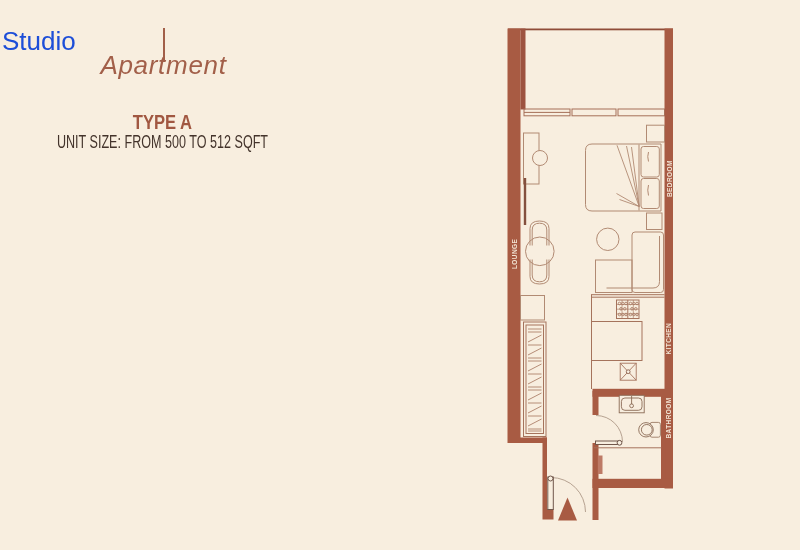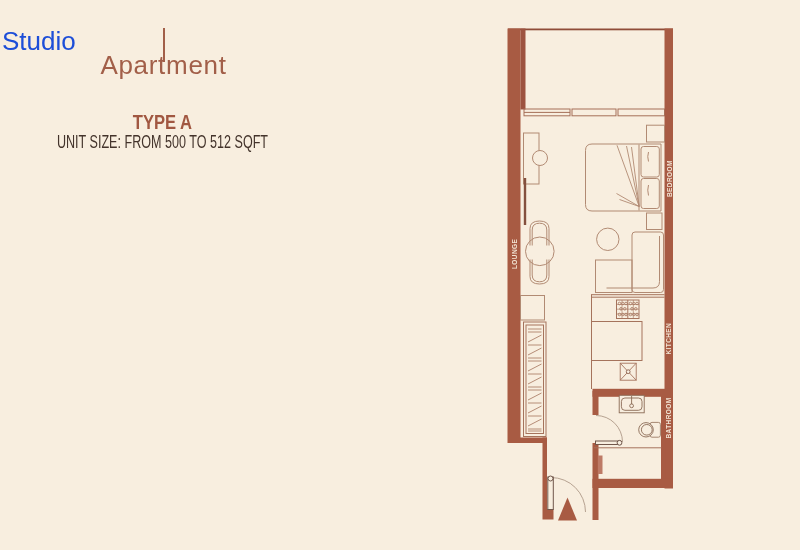--- a/index.html
+++ b/index.html
@@ -1,18 +1,18 @@
 <!DOCTYPE html>
 <html><head>
 <meta charset="utf-8">
 <style>
   html,body{margin:0;padding:0;}
   body{width:800px;height:550px;background:#f8eedf;font-family:"Liberation Sans", sans-serif;overflow:hidden;position:relative;}
   #l1{position:absolute;left:2px;top:26px;width:330px;text-align:left;font-size:26px;color:#1d4ed8;}
-  #l2{position:absolute;left:-1.5px;top:50px;width:330px;text-align:center;font-size:26px;letter-spacing:0.7px;color:#a25f49;}
+  #l2{position:absolute;left:-1.5px;top:50px;width:330px;text-align:center;font-size:26px;letter-spacing:0.7px;color:#a25f49;font-style:italic;}
   #typea{position:absolute;left:0;top:110.5px;width:325px;text-align:center;font-size:20px;font-weight:bold;color:#a15741;transform:scaleX(0.83);transform-origin:162px 0;}
   #unit{position:absolute;left:0;top:130.8px;width:325px;text-align:center;font-size:18.5px;color:#43332b;transform:scaleX(0.68);transform-origin:162.5px 0;}
 </style>
 </head>
 <body>
 
 <div id="l1">Studio</div>
 
 <div id="l2">Apartment</div>
 

